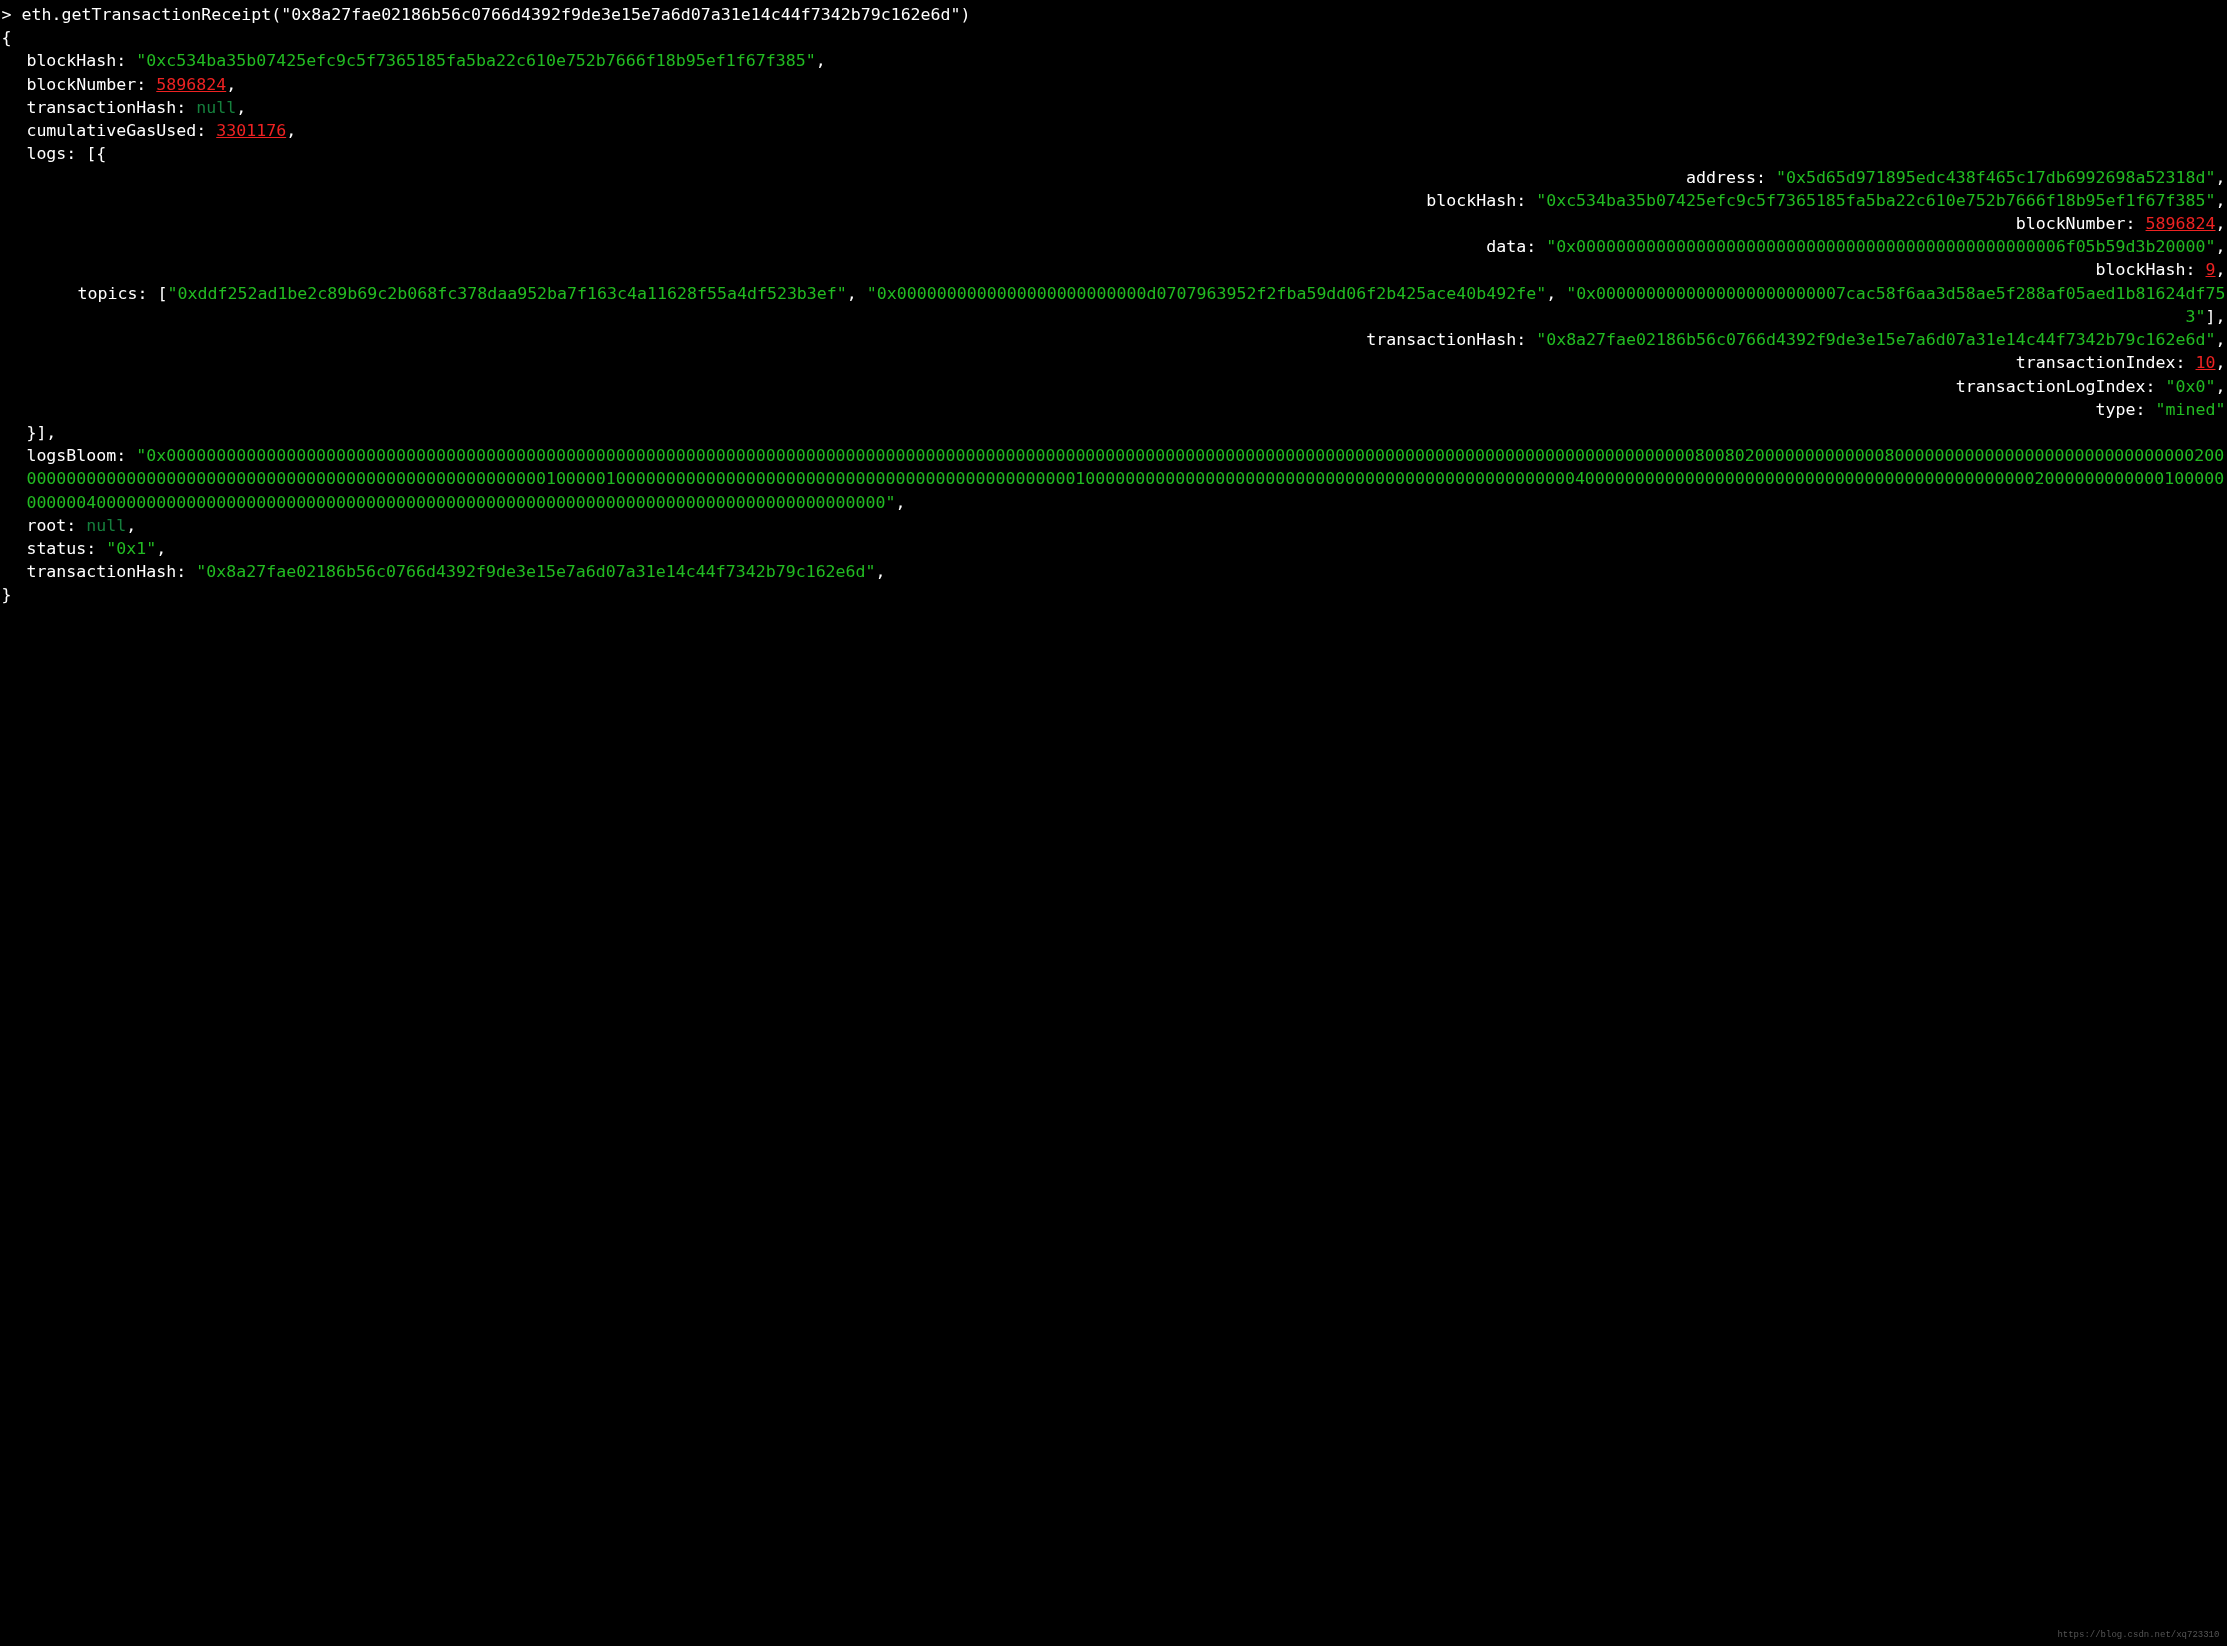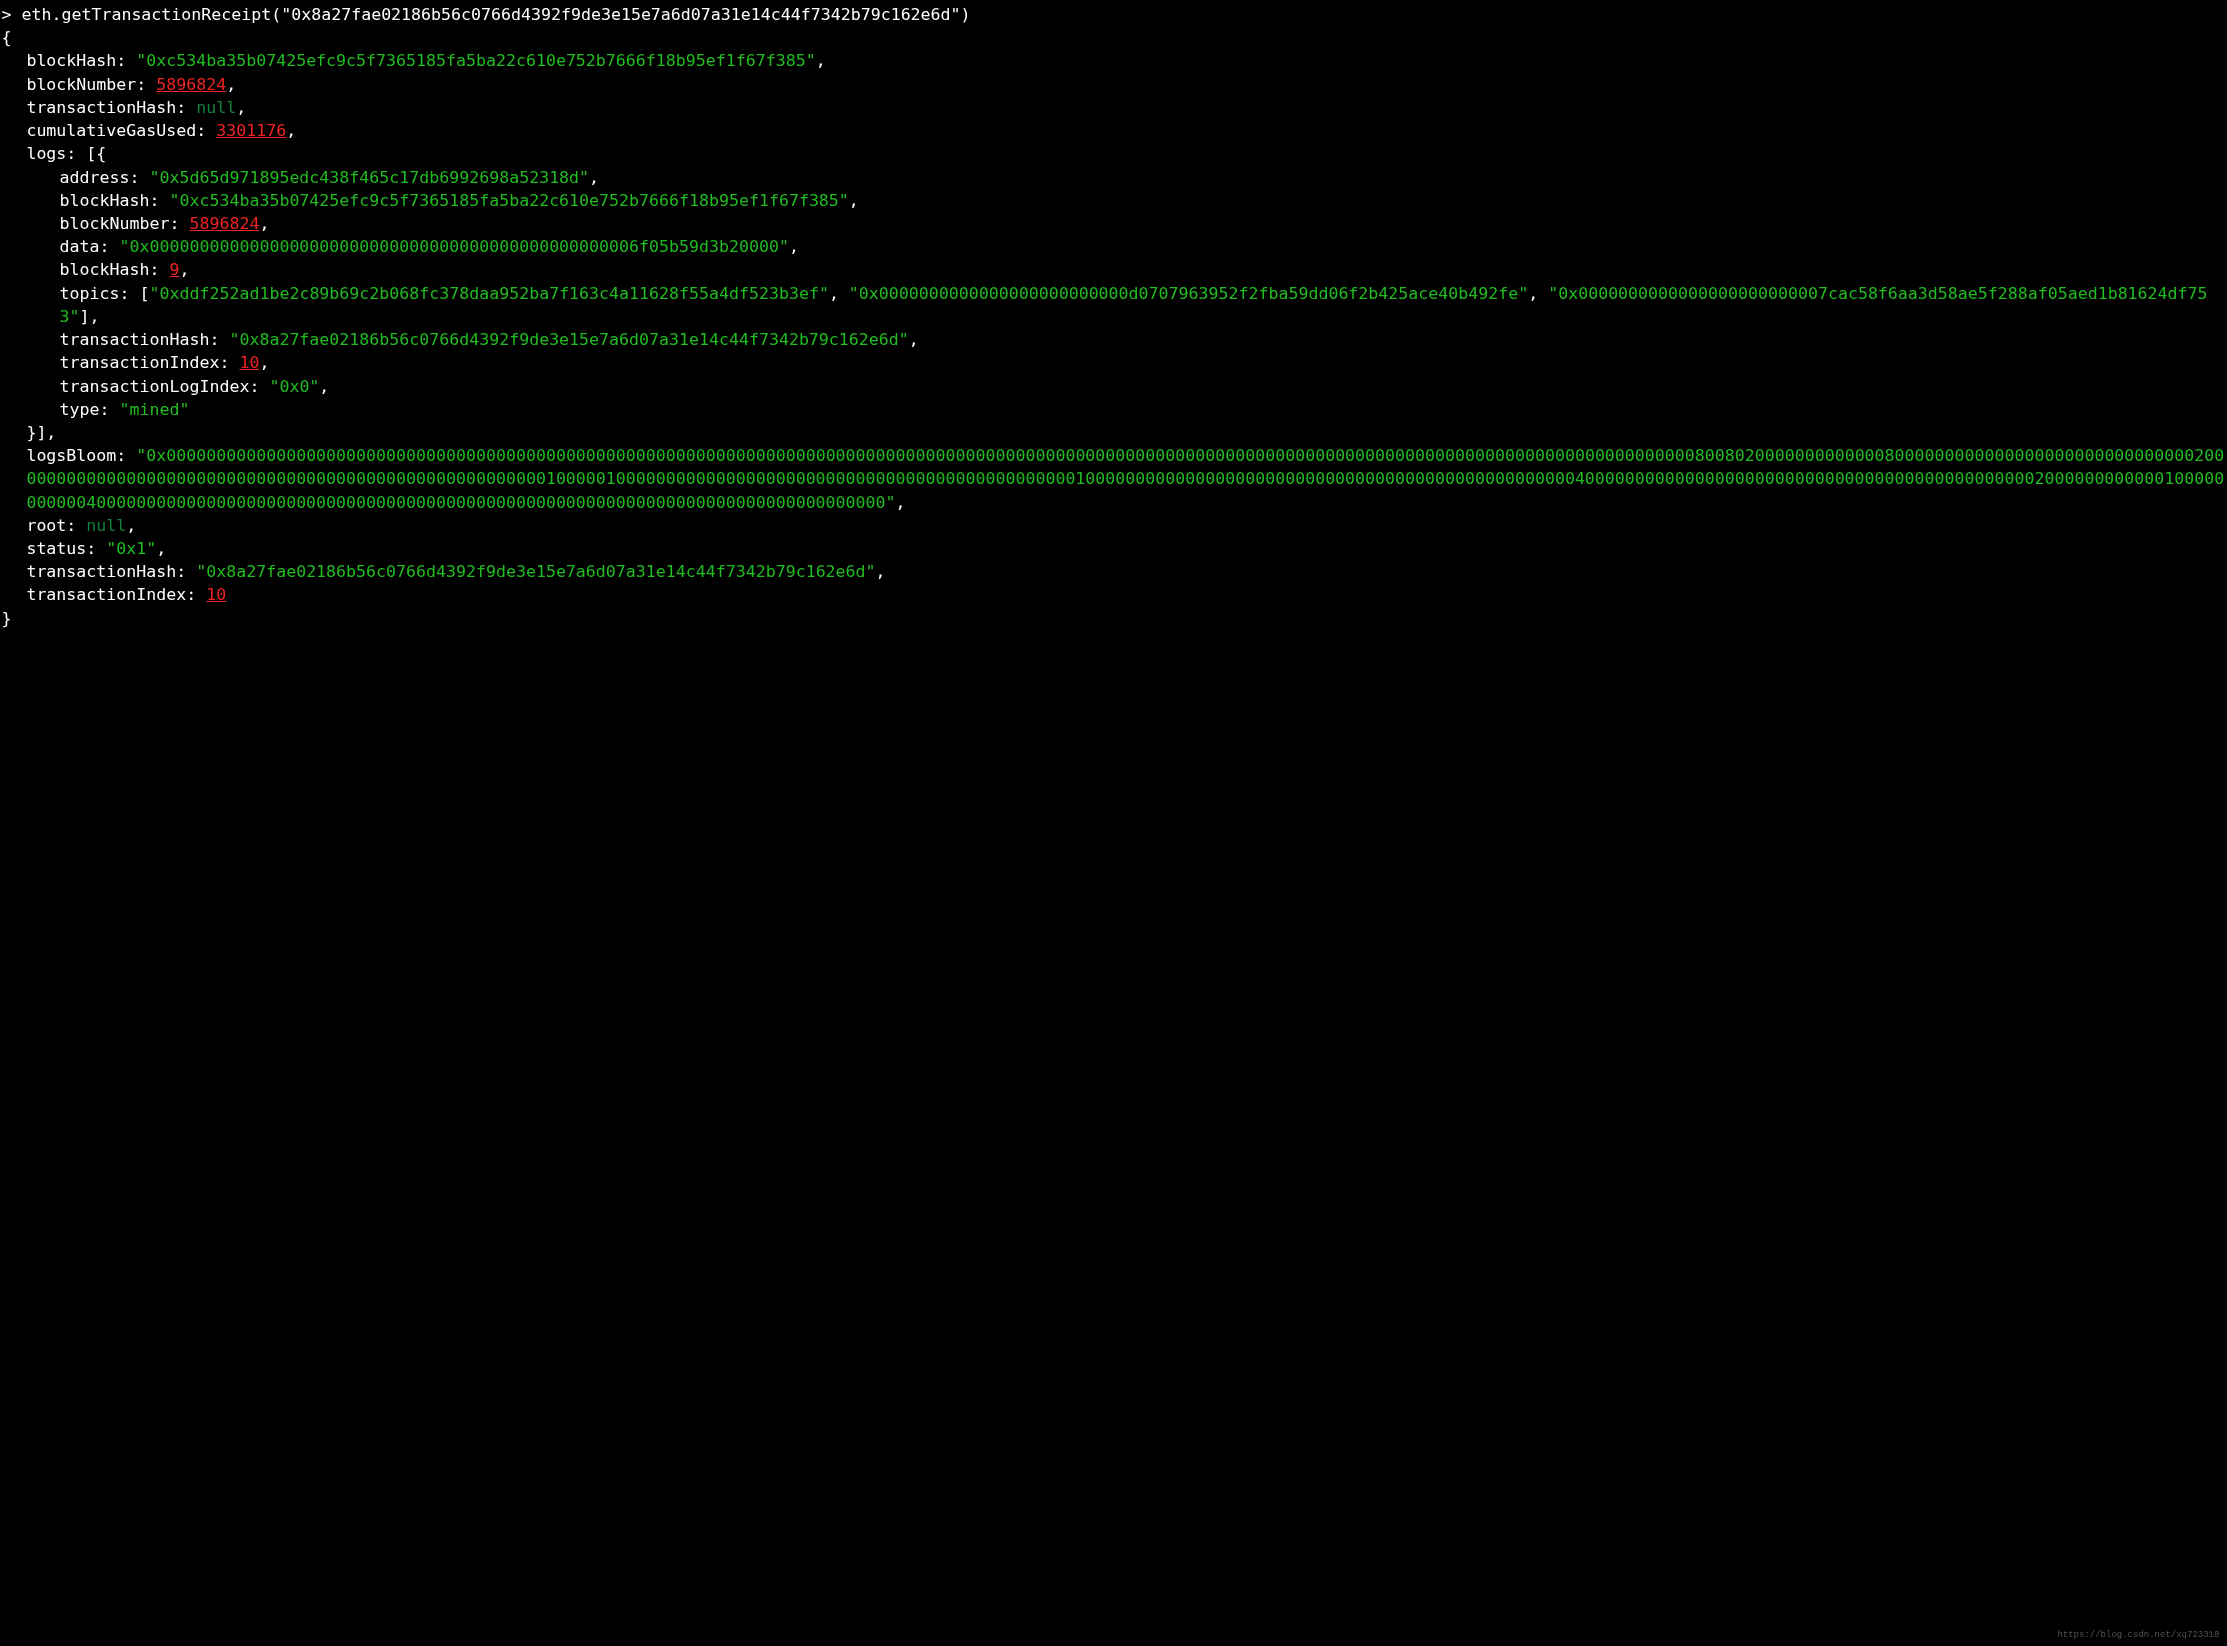--- a/index.html
+++ b/index.html
@@ -13,21 +13,21 @@
   }
   .terminal {
     padding: 3px 1.5px;
     word-break: break-all;
     white-space: normal;
   }
   .line {
     display: block;
   }
   .indent1 { padding-left: 1.5em; }
-  .indent2 { padding-left: 3.5em; }
+  .indent2 { padding-left: 3.5em; text-align: right; }
   .str  { color: #22bb22; }
   .num  { color: #ee2222; text-decoration: underline; }
   .bool { color: #15803d; font-weight: normal; }
   .key  { color: #fff; }
   .punct{ color: #fff; }
   .cmd  { color: #fff; }
   .watermark {
     position: fixed;
     right: 7.6px;
     bottom: 4.5px;
@@ -119,22 +119,19 @@
   </span>
 
   <span class="line indent1">
     <span class="key">status</span><span class="punct">: </span><span class="str">"0x1"</span><span class="punct">,</span>
   </span>
 
   <span class="line indent1">
     <span class="key">transactionHash</span><span class="punct">: </span><span class="str">"0x8a27fae02186b56c0766d4392f9de3e15e7a6d07a31e14c44f7342b79c162e6d"</span><span class="punct">,</span>
   </span>
 
-  <span class="line indent1">
-    <span class="key">transactionIndex</span><span class="punct">: </span><span class="num">10</span>
-  </span>
 
   <span class="line punct">}</span>
 
 </div>
 
 <div class="watermark">https://blog.csdn.net/xq723310</div>
 
 
 </body></html>

